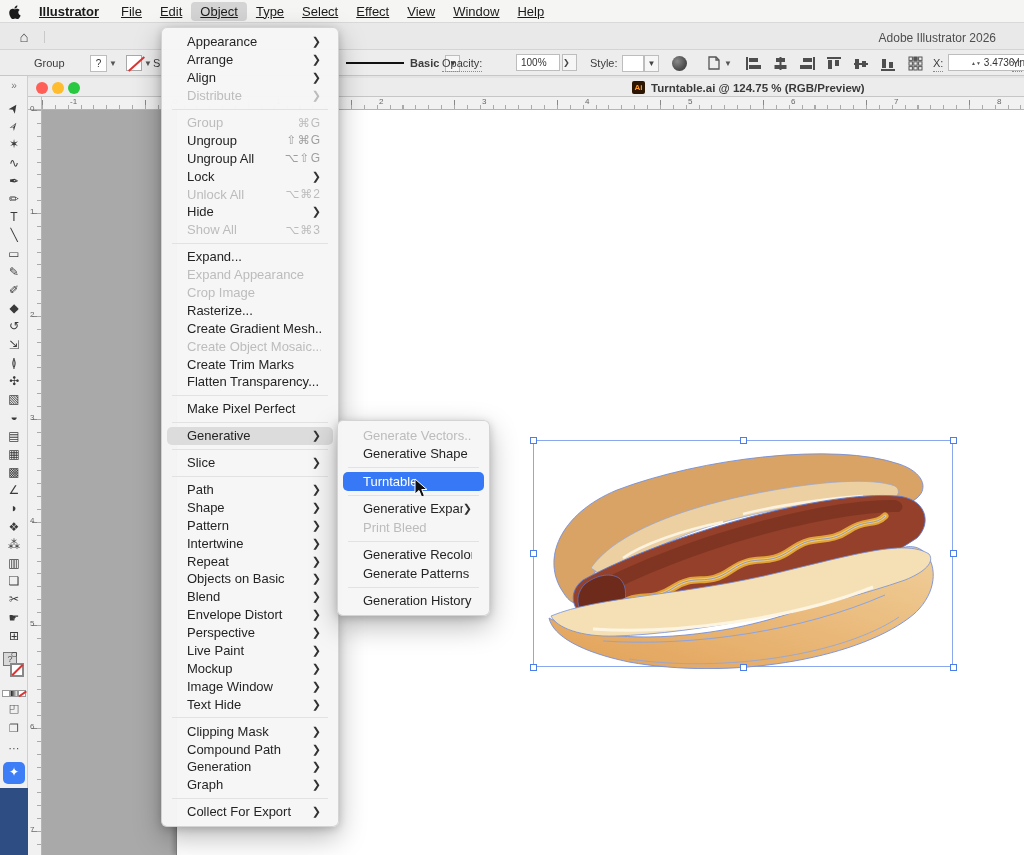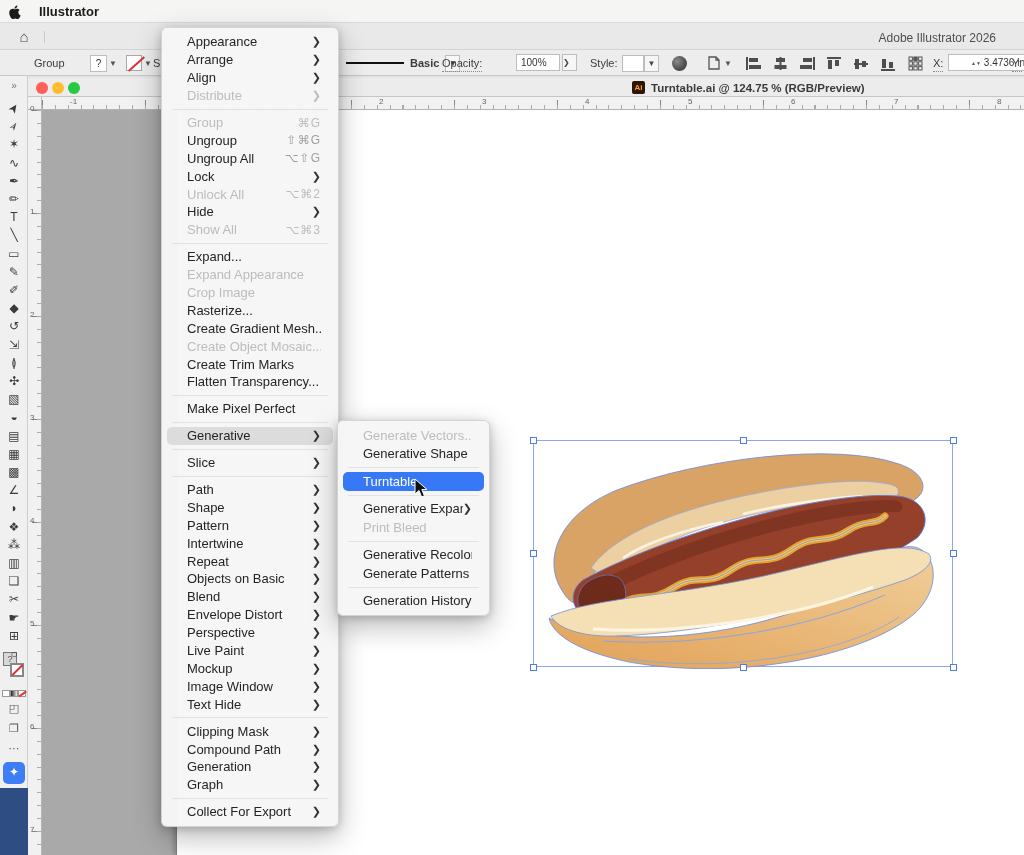--- a/index.html
+++ b/index.html
@@ -3,21 +3,21 @@
 <meta charset="utf-8">
 <style>
   * { margin:0; padding:0; box-sizing:border-box; }
   html,body { width:1024px; height:855px; overflow:hidden; font-family:"Liberation Sans","DejaVu Sans",sans-serif; background:#e4e4e4; position:relative; }
   .abs { position:absolute; }
 
   
   #menubar { left:0; top:0; width:1024px; height:23px; background:#f5f5f4; border-bottom:1px solid #d9d9d9; display:flex; align-items:center; font-size:13px; color:#1b1b1b; z-index:40; }
   #apple-logo { width:30px; text-align:center; }
   #apple-logo svg { vertical-align:middle; }
-  .mb-item { padding:2px 9px; border-radius:4px; white-space:nowrap; }
+  .mb-item { padding:2px 9px; border-radius:4px; white-space:nowrap;text-decoration:underline; }
   .mb-item.app { font-weight:bold; margin-right:4px; }
   .mb-item.active { background:#d4d4d4; }
 
   
   #appheader { left:0; top:23px; width:1024px; height:27px; background:#e9e9e9; border-bottom:1px solid #d4d4d4; z-index:5; }
   #home-btn { left:12px; top:29px; width:24px; height:16px; font-size:15px; color:#4a4a4a; text-align:center; line-height:15px; z-index:6; }
   #home-sep { left:44px; top:31px; width:1px; height:12px; background:#c9c9c9; z-index:6; }
   #app-title { right:28px; top:31px; font-size:12px; color:#4e4e4e; z-index:6; }
 
   
@@ -93,20 +93,21 @@
   #cursor { left:414px; top:478px; z-index:60; }
 </style>
 </head>
 <body>
 
 <div class="abs" id="menubar">
   <span id="apple-logo"><svg width="13" height="14" viewBox="0 0 13 14">
         <path d="M9.3 7.4c0-1.6 1.3-2.4 1.4-2.4-.8-1.1-2-1.3-2.4-1.3-1-.1-2 .6-2.5.6-.5 0-1.3-.6-2.2-.6C2.5 3.7 1.4 4.4.8 5.5c-1.2 2.1-.3 5.2.9 6.9.6.8 1.3 1.7 2.2 1.7.9 0 1.2-.6 2.3-.6 1.1 0 1.4.6 2.3.6.9 0 1.5-.8 2.1-1.7.7-1 1-1.9 1-2-.1 0-2.3-.9-2.3-3zM7.7 2.6c.5-.6.8-1.4.7-2.2-.7 0-1.6.5-2.1 1.1-.5.5-.9 1.4-.8 2.2.9.1 1.7-.5 2.2-1.1z" fill="#1b1b1b"></path>
       </svg></span>
   <span class="mb-item app">Illustrator</span>
+  <span id="mb-items"><span class="mb-item">File</span><span class="mb-item">Edit</span><span class="mb-item active">Object</span><span class="mb-item">Type</span><span class="mb-item">Select</span><span class="mb-item">Effect</span><span class="mb-item">View</span><span class="mb-item">Window</span><span class="mb-item">Help</span></span>
 </div>
 
 <div class="abs" id="appheader"></div>
 <div class="abs" id="home-btn">⌂</div>
 <div class="abs" id="home-sep"></div>
 <div class="abs" id="app-title">Adobe Illustrator 2026</div>
 
 <div class="abs" id="controlbar"></div>
 <span class="cb" style="left:34px">Group</span>
 <span class="cb" style="left:90px">

